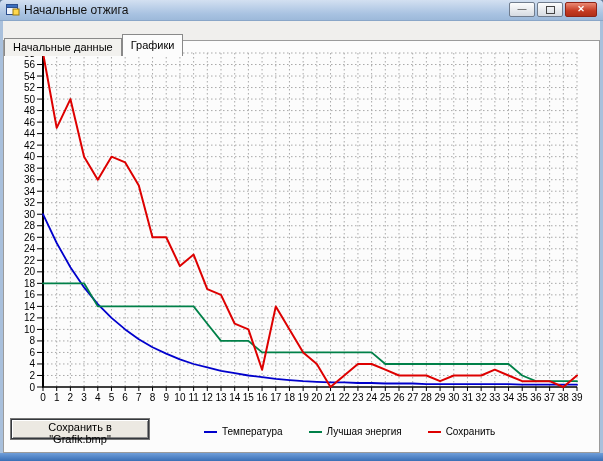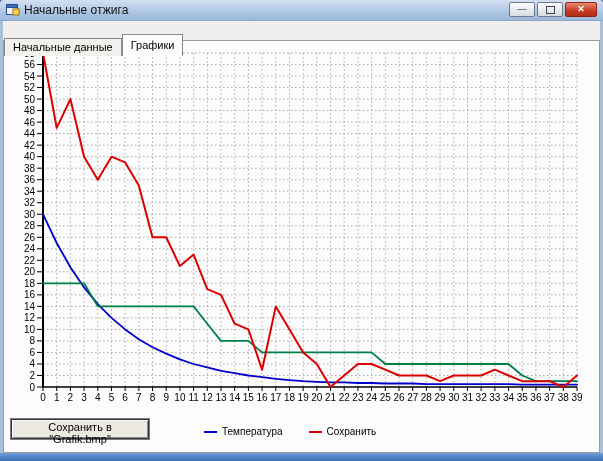--- a/index.html
+++ b/index.html
@@ -289,20 +289,24 @@
         </svg>
 
       <button class="save-btn">Сохранить в "Grafik.bmp"</button>
 
       <div class="legend" id="legend">
           <span class="legend-item">
             <span class="dash" style="background: rgb(0, 0, 204);"></span>
             <span>Температура</span>
           </span>
           <span class="legend-item">
+            <span class="dash" style="background: rgb(0, 128, 72);"></span>
+            <span>Лучшая энергия</span>
+          </span>
+          <span class="legend-item">
             <span class="dash" style="background: rgb(221, 0, 0);"></span>
             <span>Сохранить</span>
           </span>
         </div>
     </div>
   </div>
 
   <div class="bottom-frame"></div>
 </div>
 

